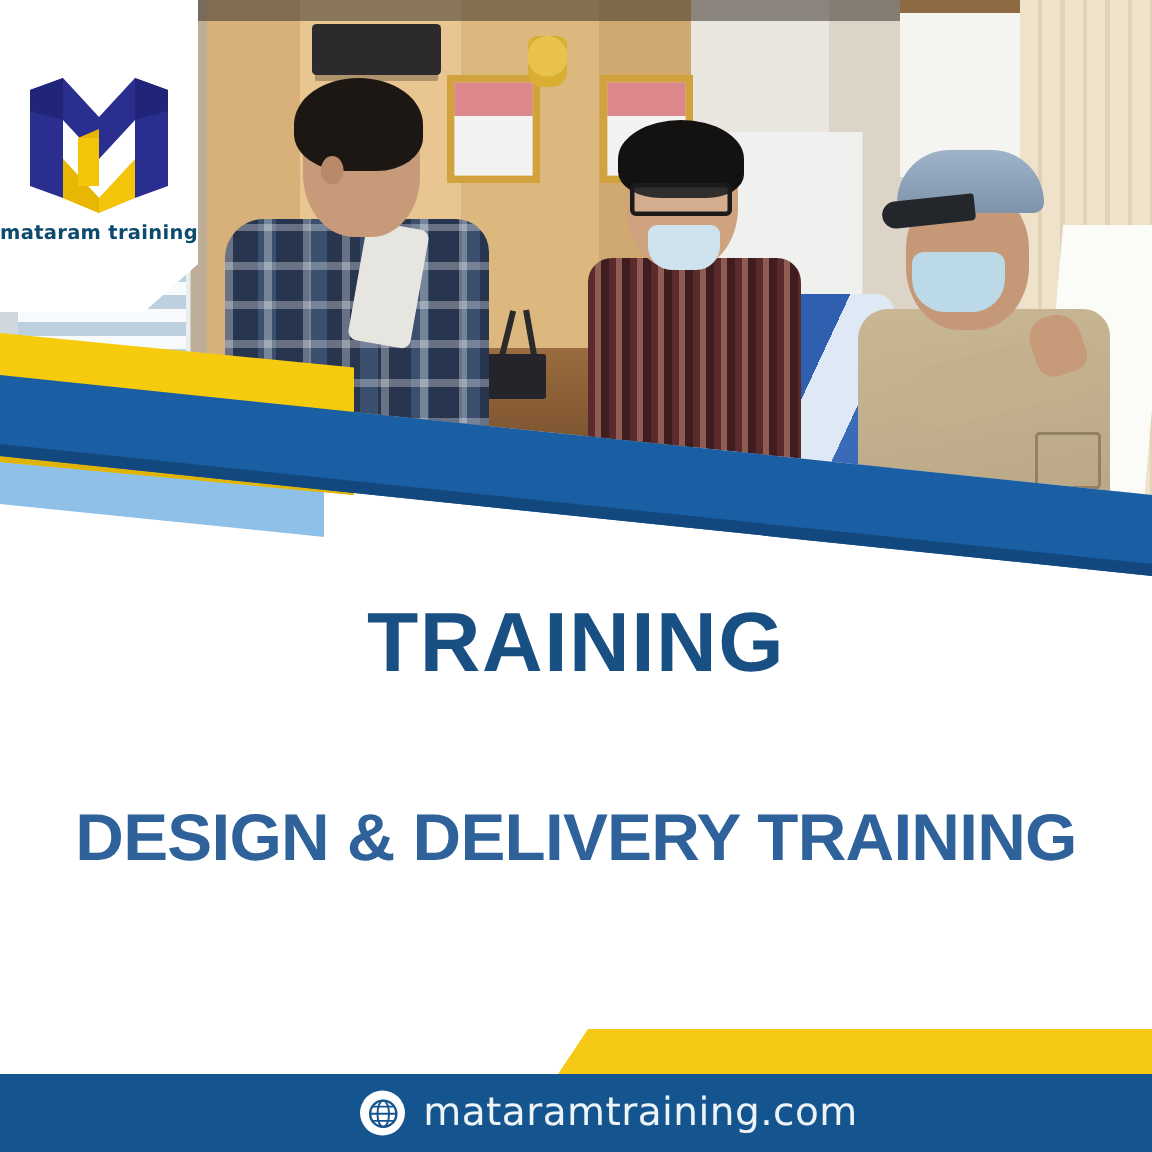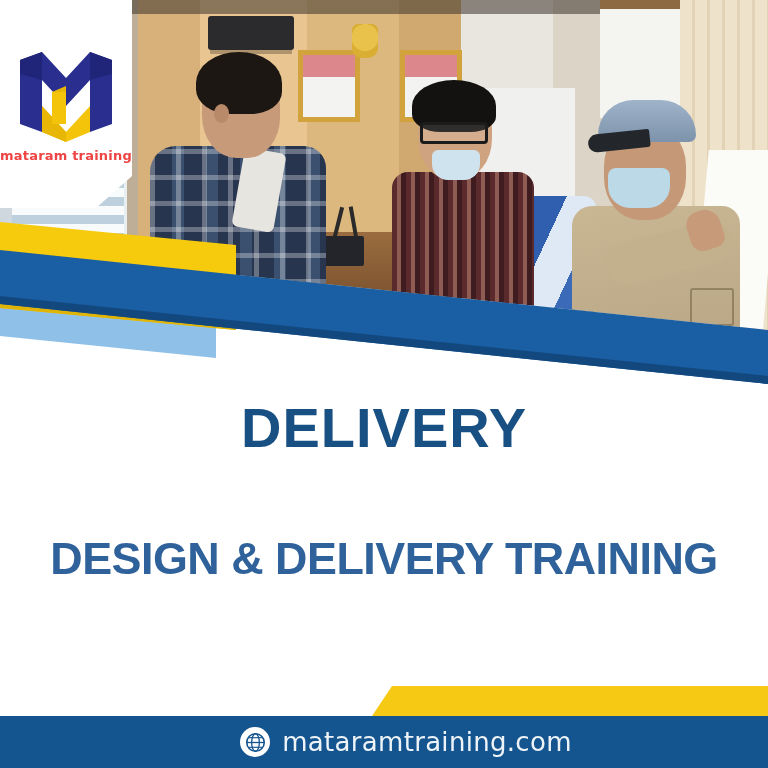--- a/index.html
+++ b/index.html
@@ -274,21 +274,21 @@
   .logo-mark {
     position: absolute;
     left: 16px; top: 50px;
     width: 100px; height: 92px;
   }
   .logo-word {
     position: absolute;
     left: 0; top: 148px;
     width: 132px;
     text-align: center;
-    color: #ef4444;
+    color: #0c4a6e;
     font-size: 13px;
     font-weight: bold;
     letter-spacing: .2px;
     font-family: "DejaVu Sans", sans-serif;
   }
 
   
   .title-main {
     position: absolute;
     left: 0; top: 395px;
@@ -431,21 +431,21 @@
         <polygon points="26,56 50,82 74,56 74,82 50,92 26,82" fill="#f4c40b"></polygon>
         <polygon points="26,56 50,82 50,92 26,82" fill="#e8b705"></polygon>
 
         <rect x="36" y="42" width="14" height="32" fill="#f4c40b"></rect>
         <polygon points="36,42 50,36 50,42" fill="#e8b705"></polygon>
       </svg>
     </div>
     <div class="logo-word">mataram training</div>
   </div>
 
-  <div class="title-main">DELIVERY</div>
+  <div class="title-main">TRAINING</div>
   <div class="title-sub">DESIGN &amp; DELIVERY TRAINING</div>
 
   <div class="bottom-yellow"></div>
 
   <div class="bottom-bar">
     <div class="url-row">
       <span class="globe">
         <svg viewBox="0 0 24 24" width="21" height="21" aria-hidden="true">
           <circle cx="12" cy="12" r="10" fill="none" stroke="#14558f" stroke-width="1.8"></circle>
           <ellipse cx="12" cy="12" rx="4.4" ry="10" fill="none" stroke="#14558f" stroke-width="1.5"></ellipse>

